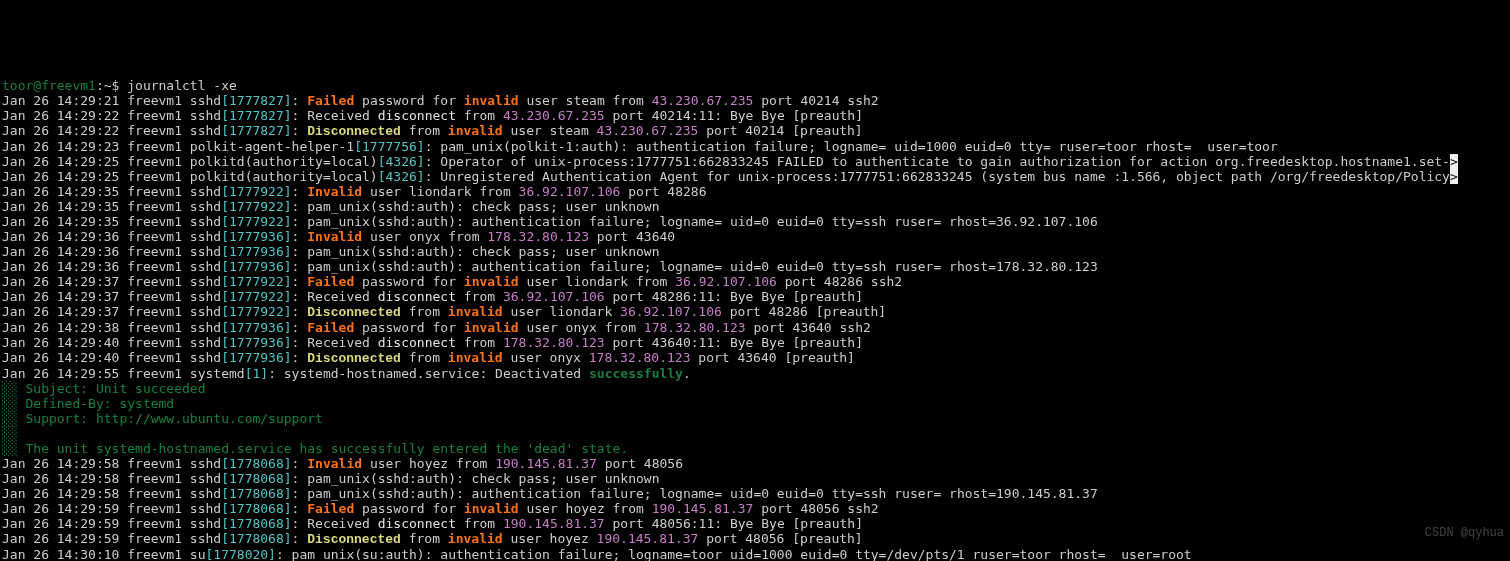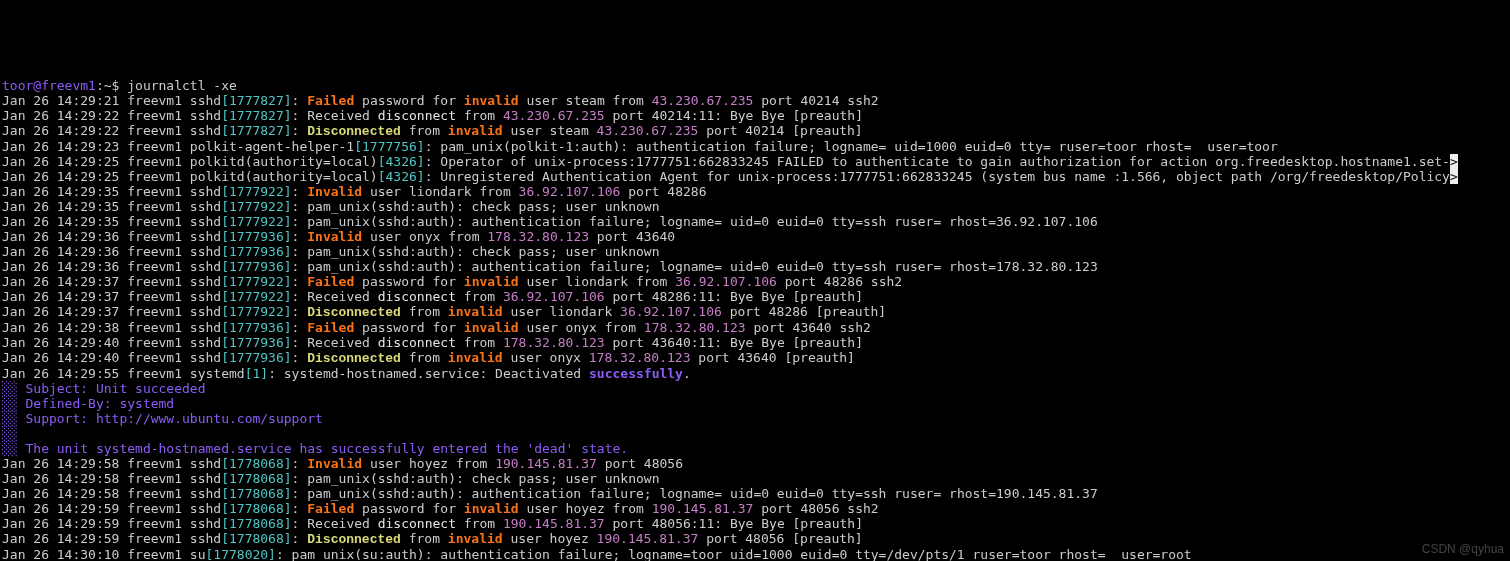--- a/index.html
+++ b/index.html
@@ -14,34 +14,34 @@
     overflow: hidden;
   }
   #terminal {
     padding: 3px 2px;
     width: 1510px;
     height: 561px;
     box-sizing: border-box;
   }
   .fg-default { color: #cccccc; }
   .fg-red-b   { color: #f97316; font-weight: bold; text-align: right; }
-  .fg-green   { color: #8b5cf6; }
+  .fg-green   { color: #15803d; }
   .fg-cyan    { color: #4fc5c5; }
   .fg-yellow  { color: #e5e5e5; }
   .fg-yellow-b{ color: #dada7a; font-weight: bold; font-family: Liberation Mono, monospace; }
   .fg-magenta { color: #c67ec6; }
   .bg-white   { background-color: #eeeeee; color:#111111; }
   .bold       { font-weight: bold; }
   .watermark {
     position: absolute;
     right: 6px;
-    bottom: 4px;
+    bottom: 20px;
     color: rgba(255,255,255,0.25);
     font-size: 12px;
-    font-family: Liberation Sans, sans-serif;
+    font-family: Liberation Mono, monospace;
     white-space: nowrap;
   }
 </style>
 </head>
 <body>
 
 
 
 <div id="terminal"><div><span class="fg-green">toor@freevm1</span><span class="fg-default">:~$ </span><span class="fg-default">journalctl -xe</span></div><div><span class="fg-default">Jan 26 14:29:21 freevm1 sshd</span><span class="fg-cyan">[1777827]</span><span class="fg-default">: </span><span class="fg-red-b bold">Failed</span><span class="fg-default"> password for </span><span class="fg-red-b bold">invalid</span><span class="fg-default"> user steam from </span><span class="fg-magenta">43.230.67.235</span><span class="fg-default"> port 40214 ssh2</span></div><div><span class="fg-default">Jan 26 14:29:22 freevm1 sshd</span><span class="fg-cyan">[1777827]</span><span class="fg-default">: Received </span><span class="fg-yellow">disconnect</span><span class="fg-default"> from </span><span class="fg-magenta">43.230.67.235</span><span class="fg-default"> port 40214:11: Bye Bye [preauth]</span></div><div><span class="fg-default">Jan 26 14:29:22 freevm1 sshd</span><span class="fg-cyan">[1777827]</span><span class="fg-default">: </span><span class="fg-yellow-b">Disconnected</span><span class="fg-default"> from </span><span class="fg-red-b bold">invalid</span><span class="fg-default"> user steam </span><span class="fg-magenta">43.230.67.235</span><span class="fg-default"> port 40214 [preauth]</span></div><div><span class="fg-default">Jan 26 14:29:23 freevm1 polkit-agent-helper-1</span><span class="fg-cyan">[1777756]</span><span class="fg-default">: pam_unix(polkit-1:auth): authentication failure; logname= uid=1000 euid=0 tty= ruser=toor rhost=  user=toor</span></div><div><span class="fg-default">Jan 26 14:29:25 freevm1 polkitd(authority=local)</span><span class="fg-cyan">[4326]</span><span class="fg-default">: Operator of unix-process:1777751:662833245 FAILED to authenticate to gain authorization for action org.freedesktop.hostname1.set-</span><span class="bg-white">&gt;</span></div><div><span class="fg-default">Jan 26 14:29:25 freevm1 polkitd(authority=local)</span><span class="fg-cyan">[4326]</span><span class="fg-default">: Unregistered Authentication Agent for unix-process:1777751:662833245 (system bus name :1.566, object path /org/freedesktop/Policy</span><span class="bg-white">&gt;</span></div><div><span class="fg-default">Jan 26 14:29:35 freevm1 sshd</span><span class="fg-cyan">[1777922]</span><span class="fg-default">: </span><span class="fg-red-b bold">Invalid</span><span class="fg-default"> user liondark from </span><span class="fg-magenta">36.92.107.106</span><span class="fg-default"> port 48286</span></div><div><span class="fg-default">Jan 26 14:29:35 freevm1 sshd</span><span class="fg-cyan">[1777922]</span><span class="fg-default">: pam_unix(sshd:auth): check pass; user unknown</span></div><div><span class="fg-default">Jan 26 14:29:35 freevm1 sshd</span><span class="fg-cyan">[1777922]</span><span class="fg-default">: pam_unix(sshd:auth): authentication failure; logname= uid=0 euid=0 tty=ssh ruser= rhost=36.92.107.106</span></div><div><span class="fg-default">Jan 26 14:29:36 freevm1 sshd</span><span class="fg-cyan">[1777936]</span><span class="fg-default">: </span><span class="fg-red-b bold">Invalid</span><span class="fg-default"> user onyx from </span><span class="fg-magenta">178.32.80.123</span><span class="fg-default"> port 43640</span></div><div><span class="fg-default">Jan 26 14:29:36 freevm1 sshd</span><span class="fg-cyan">[1777936]</span><span class="fg-default">: pam_unix(sshd:auth): check pass; user unknown</span></div><div><span class="fg-default">Jan 26 14:29:36 freevm1 sshd</span><span class="fg-cyan">[1777936]</span><span class="fg-default">: pam_unix(sshd:auth): authentication failure; logname= uid=0 euid=0 tty=ssh ruser= rhost=178.32.80.123</span></div><div><span class="fg-default">Jan 26 14:29:37 freevm1 sshd</span><span class="fg-cyan">[1777922]</span><span class="fg-default">: </span><span class="fg-red-b bold">Failed</span><span class="fg-default"> password for </span><span class="fg-red-b bold">invalid</span><span class="fg-default"> user liondark from </span><span class="fg-magenta">36.92.107.106</span><span class="fg-default"> port 48286 ssh2</span></div><div><span class="fg-default">Jan 26 14:29:37 freevm1 sshd</span><span class="fg-cyan">[1777922]</span><span class="fg-default">: Received </span><span class="fg-yellow">disconnect</span><span class="fg-default"> from </span><span class="fg-magenta">36.92.107.106</span><span class="fg-default"> port 48286:11: Bye Bye [preauth]</span></div><div><span class="fg-default">Jan 26 14:29:37 freevm1 sshd</span><span class="fg-cyan">[1777922]</span><span class="fg-default">: </span><span class="fg-yellow-b">Disconnected</span><span class="fg-default"> from </span><span class="fg-red-b bold">invalid</span><span class="fg-default"> user liondark </span><span class="fg-magenta">36.92.107.106</span><span class="fg-default"> port 48286 [preauth]</span></div><div><span class="fg-default">Jan 26 14:29:38 freevm1 sshd</span><span class="fg-cyan">[1777936]</span><span class="fg-default">: </span><span class="fg-red-b bold">Failed</span><span class="fg-default"> password for </span><span class="fg-red-b bold">invalid</span><span class="fg-default"> user onyx from </span><span class="fg-magenta">178.32.80.123</span><span class="fg-default"> port 43640 ssh2</span></div><div><span class="fg-default">Jan 26 14:29:40 freevm1 sshd</span><span class="fg-cyan">[1777936]</span><span class="fg-default">: Received </span><span class="fg-yellow">disconnect</span><span class="fg-default"> from </span><span class="fg-magenta">178.32.80.123</span><span class="fg-default"> port 43640:11: Bye Bye [preauth]</span></div><div><span class="fg-default">Jan 26 14:29:40 freevm1 sshd</span><span class="fg-cyan">[1777936]</span><span class="fg-default">: </span><span class="fg-yellow-b">Disconnected</span><span class="fg-default"> from </span><span class="fg-red-b bold">invalid</span><span class="fg-default"> user onyx </span><span class="fg-magenta">178.32.80.123</span><span class="fg-default"> port 43640 [preauth]</span></div><div><span class="fg-default">Jan 26 14:29:55 freevm1 systemd</span><span class="fg-cyan">[1]</span><span class="fg-default">: systemd-hostnamed.service: Deactivated </span><span class="fg-green bold">successfully</span><span class="fg-default">.</span></div><div><span class="fg-green">░░ Subject: Unit succeeded</span></div><div><span class="fg-green">░░ Defined-By: systemd</span></div><div><span class="fg-green">░░ Support: http://www.ubuntu.com/support</span></div><div><span class="fg-green">░░ </span></div><div><span class="fg-green">░░ The unit systemd-hostnamed.service has successfully entered the 'dead' state.</span></div><div><span class="fg-default">Jan 26 14:29:58 freevm1 sshd</span><span class="fg-cyan">[1778068]</span><span class="fg-default">: </span><span class="fg-red-b bold">Invalid</span><span class="fg-default"> user hoyez from </span><span class="fg-magenta">190.145.81.37</span><span class="fg-default"> port 48056</span></div><div><span class="fg-default">Jan 26 14:29:58 freevm1 sshd</span><span class="fg-cyan">[1778068]</span><span class="fg-default">: pam_unix(sshd:auth): check pass; user unknown</span></div><div><span class="fg-default">Jan 26 14:29:58 freevm1 sshd</span><span class="fg-cyan">[1778068]</span><span class="fg-default">: pam_unix(sshd:auth): authentication failure; logname= uid=0 euid=0 tty=ssh ruser= rhost=190.145.81.37</span></div><div><span class="fg-default">Jan 26 14:29:59 freevm1 sshd</span><span class="fg-cyan">[1778068]</span><span class="fg-default">: </span><span class="fg-red-b bold">Failed</span><span class="fg-default"> password for </span><span class="fg-red-b bold">invalid</span><span class="fg-default"> user hoyez from </span><span class="fg-magenta">190.145.81.37</span><span class="fg-default"> port 48056 ssh2</span></div><div><span class="fg-default">Jan 26 14:29:59 freevm1 sshd</span><span class="fg-cyan">[1778068]</span><span class="fg-default">: Received </span><span class="fg-yellow">disconnect</span><span class="fg-default"> from </span><span class="fg-magenta">190.145.81.37</span><span class="fg-default"> port 48056:11: Bye Bye [preauth]</span></div><div><span class="fg-default">Jan 26 14:29:59 freevm1 sshd</span><span class="fg-cyan">[1778068]</span><span class="fg-default">: </span><span class="fg-yellow-b">Disconnected</span><span class="fg-default"> from </span><span class="fg-red-b bold">invalid</span><span class="fg-default"> user hoyez </span><span class="fg-magenta">190.145.81.37</span><span class="fg-default"> port 48056 [preauth]</span></div><div><span class="fg-default">Jan 26 14:30:10 freevm1 su</span><span class="fg-cyan">[1778020]</span><span class="fg-default">: pam_unix(su:auth): authentication failure; logname=toor uid=1000 euid=0 tty=/dev/pts/1 ruser=toor rhost=  user=root</span></div><div><span class="fg-default">Jan 26 14:30:12 freevm1 su</span><span class="fg-cyan">[1778020]</span><span class="fg-default">: FAILED SU (to root) toor on pts/1</span></div></div>
 <div class="watermark">CSDN @qyhua</div>

